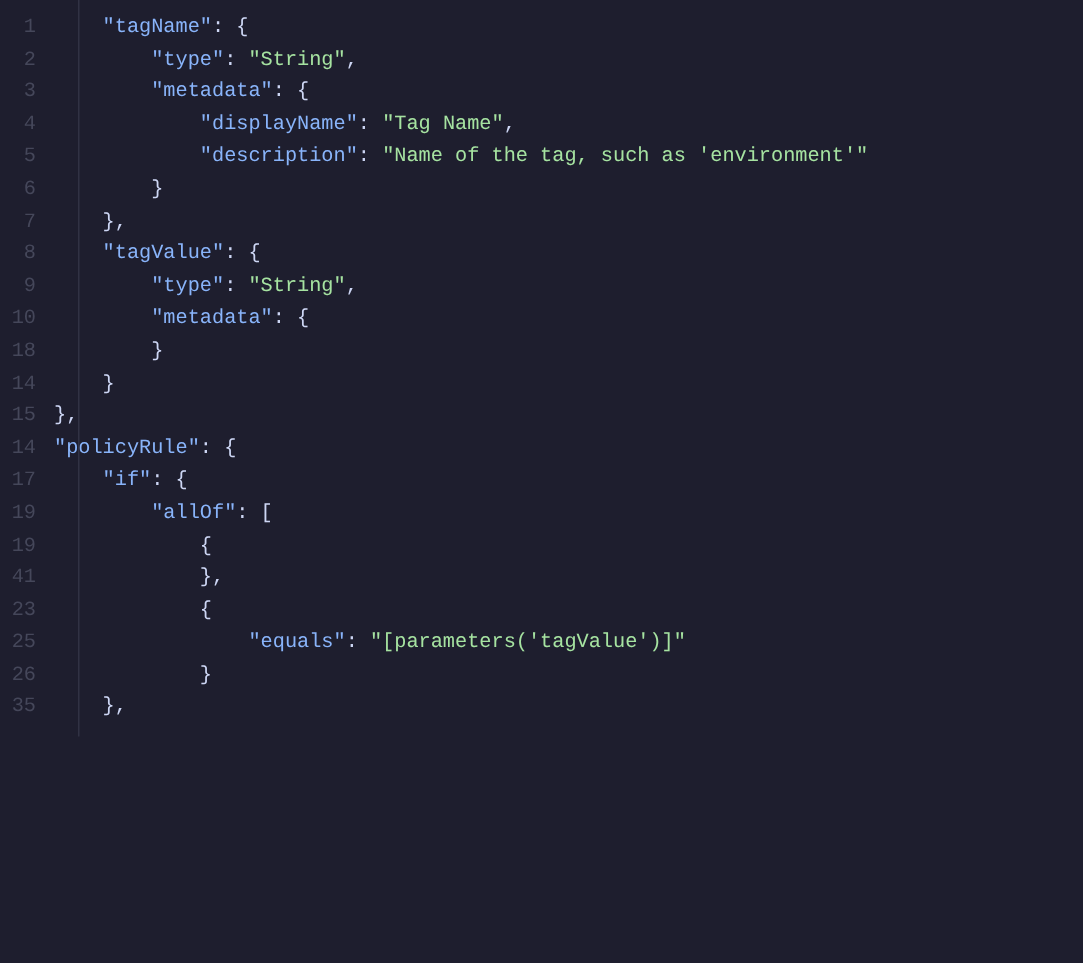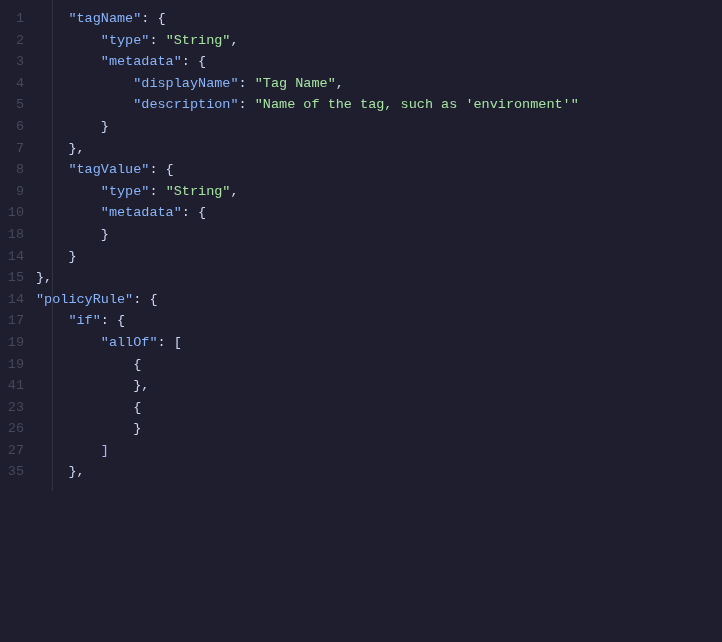--- a/index.html
+++ b/index.html
@@ -82,17 +82,17 @@
       <div class="line"><span class="gutter">10</span><span class="code-line"><span>        </span><span class="key">"metadata"</span><span class="punct">: {</span></span></div>
       <div class="line"><span class="gutter">18</span><span class="code-line"><span>        </span><span class="punct">}</span></span></div>
       <div class="line"><span class="gutter">14</span><span class="code-line"><span>    </span><span class="punct">}</span></span></div>
       <div class="line"><span class="gutter">15</span><span class="code-line"><span></span><span class="punct">},</span></span></div>
       <div class="line"><span class="gutter">14</span><span class="code-line"><span></span><span class="key">"policyRule"</span><span class="punct">: {</span></span></div>
       <div class="line"><span class="gutter">17</span><span class="code-line"><span>    </span><span class="key">"if"</span><span class="punct">: {</span></span></div>
       <div class="line"><span class="gutter">19</span><span class="code-line"><span>        </span><span class="key">"allOf"</span><span class="punct">: [</span></span></div>
       <div class="line"><span class="gutter">19</span><span class="code-line"><span>            </span><span class="punct">{</span></span></div>
       <div class="line"><span class="gutter">41</span><span class="code-line"><span>            </span><span class="punct">},</span></span></div>
       <div class="line"><span class="gutter">23</span><span class="code-line"><span>            </span><span class="punct">{</span></span></div>
+      <div class="line"><span class="gutter">25</span><span class="code-line"><span>                </span><span class="key">"equals"</span><span class="punct">: </span><span class="string">"[parameters('tagValue')]"</span></span></div>
       <div class="line"><span class="gutter">26</span><span class="code-line"><span>            </span><span class="punct">}</span></span></div>
-      <div class="line"><span class="gutter">27</span><span class="code-line"><span>        </span><span class="bracket">]</span></span></div>
       <div class="line"><span class="gutter">35</span><span class="code-line"><span>    </span><span class="punct">},</span></span></div>
     </div>
 </div>
 
 </body></html>

